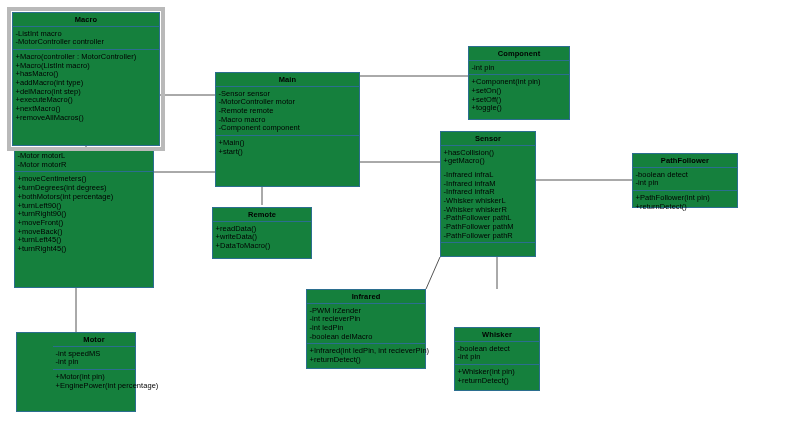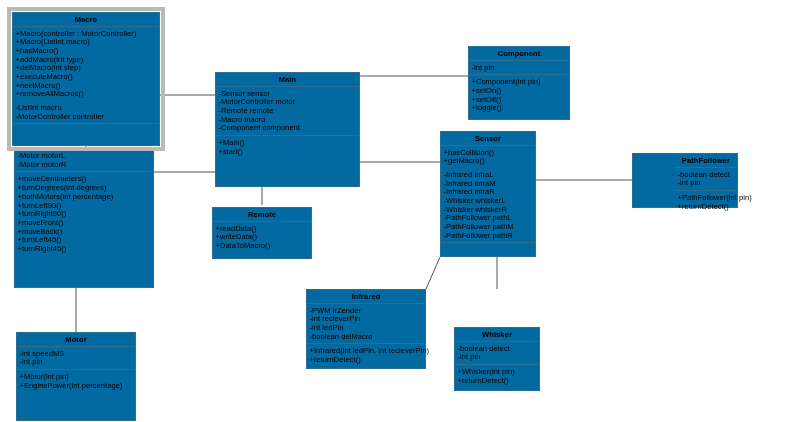--- a/index.html
+++ b/index.html
@@ -23,21 +23,21 @@
   #edges {
     position: absolute;
     left: 0; top: 0;
     width: 800px;
     height: 422px;
     pointer-events: none;
   }
   .uml-class {
     position: absolute;
     box-sizing: border-box;
-    background: #0369a1;
+    background: #15803d;
     border: 1px solid #2b6e8f;
     font-size: 7.5px;
     line-height: 1.0;
     color: #000000;
     z-index: 5;
   }
   .uml-class.selected {
     border: 1px solid #2b6e8f;
     outline: 4px solid #b9b9b9;
     outline-offset: 1px;
@@ -89,33 +89,33 @@
       <polyline points="262,185 262,205" fill="none" stroke="#555555" stroke-width="1"></polyline>
       <polyline points="536,180 632,180" fill="none" stroke="#555555" stroke-width="1"></polyline>
       <polyline points="497,257 497,289" fill="none" stroke="#555555" stroke-width="1"></polyline>
       <polyline points="440,257 426,289" fill="none" stroke="#555555" stroke-width="1"></polyline>
     </svg>
 
   <div id="classes-layer">
       <div class="uml-class selected" style="left: 12px; top: 12px; width: 148px; height: 134px; z-index: 6;">
         <div class="cls-name">Macro</div>
         <div class="body-wrap">
+          <div class="cls-compartment">
+            <div class="row">-ListInt macro</div>
+            <div class="row">-MotorController controller</div>
+          </div>
           <div class="cls-compartment last">
             <div class="row">+Macro(controller : MotorController)</div>
             <div class="row">+Macro(ListInt macro)</div>
             <div class="row">+hasMacro()</div>
             <div class="row">+addMacro(int type)</div>
             <div class="row">+delMacro(int step)</div>
             <div class="row">+executeMacro()</div>
             <div class="row">+nextMacro()</div>
             <div class="row">+removeAllMacros()</div>
-          </div>
-          <div class="cls-compartment">
-            <div class="row">-ListInt macro</div>
-            <div class="row">-MotorController controller</div>
           </div>
           <div class="spacer"></div>
         </div>
       </div>
       <div class="uml-class" style="left: 14px; top: 148px; width: 140px; height: 140px;">
         <div class="body-wrap">
           <div class="cls-compartment">
             <div class="row">-Motor motorL</div>
             <div class="row">-Motor motorR</div>
           </div>
@@ -126,21 +126,21 @@
             <div class="row">+turnLeft90()</div>
             <div class="row">+turnRight90()</div>
             <div class="row">+moveFront()</div>
             <div class="row">+moveBack()</div>
             <div class="row">+turnLeft45()</div>
             <div class="row">+turnRight45()</div>
           </div>
           <div class="spacer"></div>
         </div>
       </div>
-      <div class="uml-class" style="left: 16px; top: 332px; width: 120px; height: 89px;">
+      <div class="uml-class" style="left: 16px; top: 332px; width: 120px; height: 80px; padding-left: 36px;">
         <div class="cls-name">Motor</div>
         <div class="body-wrap">
           <div class="cls-compartment">
             <div class="row">-int speedMS</div>
             <div class="row">-int pin</div>
           </div>
           <div class="cls-compartment last">
             <div class="row">+Motor(int pin)</div>
             <div class="row">+EnginePower(int percentage)</div>
           </div>
@@ -203,21 +203,21 @@
             <div class="row">-Infrared infraR</div>
             <div class="row">-Whisker whiskerL</div>
             <div class="row">-Whisker whiskerR</div>
             <div class="row">-PathFollower pathL</div>
             <div class="row">-PathFollower pathM</div>
             <div class="row">-PathFollower pathR</div>
           </div>
           <div class="spacer"></div>
         </div>
       </div>
-      <div class="uml-class" style="left: 632px; top: 153px; width: 106px; height: 55px; padding-left: 42px;">
+      <div class="uml-class" style="left: 632px; top: 153px; width: 106px; height: 55px;">
         <div class="cls-name">PathFollower</div>
         <div class="body-wrap">
           <div class="cls-compartment">
             <div class="row">-boolean detect</div>
             <div class="row">-int pin</div>
           </div>
           <div class="cls-compartment last">
             <div class="row">+PathFollower(int pin)</div>
             <div class="row">+returnDetect()</div>
           </div>

